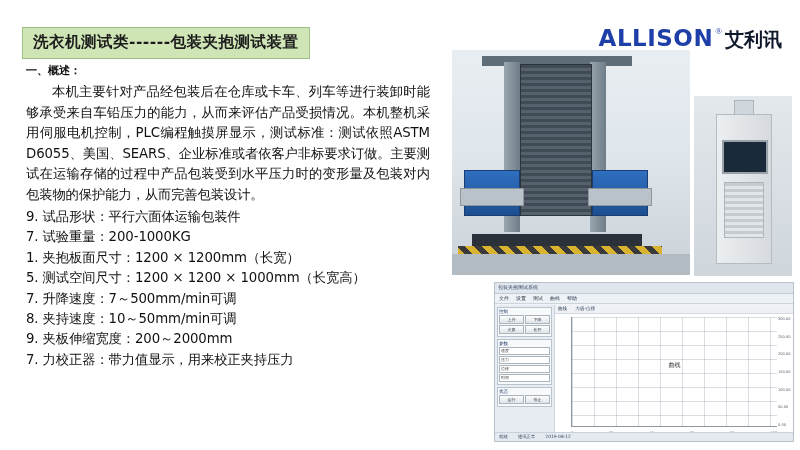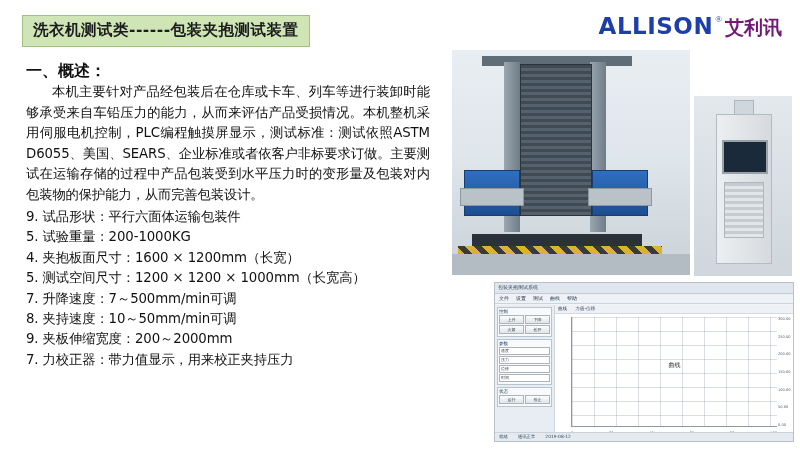--- a/index.html
+++ b/index.html
@@ -11,21 +11,21 @@
     height: 450px;
     background: #ffffff;
     font-family: "Liberation Serif", serif;
     overflow: hidden;
     position: relative;
   }
 
   
   #header {
     position: absolute;
-    top: 0; left: 0;
+    top: 12px; left: 0;
     width: 800px;
     height: 56px;
   }
   #title-banner {
     position: absolute;
     left: 22px;
     top: 15px;
     background: #cfe5b6;
     border: 1px solid #9fbf85;
     padding: 4px 10px 5px 10px;
@@ -48,42 +48,42 @@
     font-family: "DejaVu Sans", sans-serif;
     font-size: 23px;
     font-weight: bold;
     color: #1f3fa8;
     letter-spacing: 0.5px;
   }
   #logo-cn {
     font-family: "DejaVu Sans", sans-serif;
     font-size: 19px;
     font-weight: bold;
-    color: #701a75;
+    color: #0f172a;
     margin-left: 5px;
   }
   #logo-reg {
     font-size: 9px;
     color: #1f3fa8;
     position: relative;
     top: -12px;
     left: 2px;
   }
 
   
   #text-col {
     position: absolute;
     left: 26px;
     top: 60px;
     width: 420px;
     color: #111111;
   }
   .section-head {
     font-family: "DejaVu Sans", sans-serif;
-    font-size: 16px;
+    font-size: 11px;
     font-weight: bold;
     line-height: 21px;
     margin: 0 0 1px 0;
   }
   #overview-body {
     font-family: "DejaVu Sans", sans-serif;
     font-size: 13.3px;
     line-height: 20.5px;
     text-align: justify;
     text-indent: 26px;
@@ -367,22 +367,22 @@
     <span id="logo-reg">®</span>
     <span id="logo-cn">艾利讯</span>
   </div>
 </div>
 
 <div id="text-col">
   <p class="section-head">一、概述：</p>
   <p id="overview-body">本机主要针对产品经包装后在仓库或卡车、列车等进行装卸时能够承受来自车铅压力的能力，从而来评估产品受损情况。本机整机采用伺服电机控制，PLC编程触摸屏显示，测试标准：测试依照ASTM D6055、美国、SEARS、企业标准或者依客户非标要求订做。主要测试在运输存储的过程中产品包装受到水平压力时的变形量及包装对内包装物的保护能力，从而完善包装设计。</p>
   <ul id="spec-list">
     <li>9. 试品形状：平行六面体运输包装件</li>
-    <li>5. 试验重量：200-1000KG</li>
-    <li>4. 夹抱板面尺寸：1600 × 1200mm（长宽）</li>
+    <li>7. 试验重量：200-1000KG</li>
+    <li>1. 夹抱板面尺寸：1200 × 1200mm（长宽）</li>
     <li>5. 测试空间尺寸：1200 × 1200 × 1000mm（长宽高）</li>
     <li>7. 升降速度：7～500mm/min可调</li>
     <li>8. 夹持速度：10～50mm/min可调</li>
     <li>9. 夹板伸缩宽度：200～2000mm</li>
     <li>7. 力校正器：带力值显示，用来校正夹持压力</li>
   </ul>
 </div>
 
 <div id="photo-main">
   <div class="m-col" id="m-top-beam"></div>

